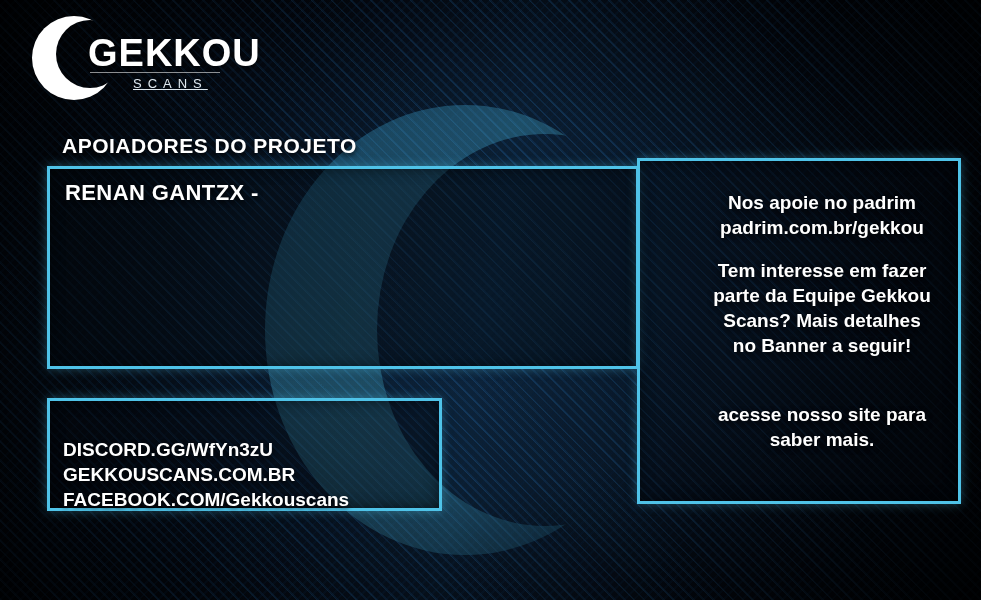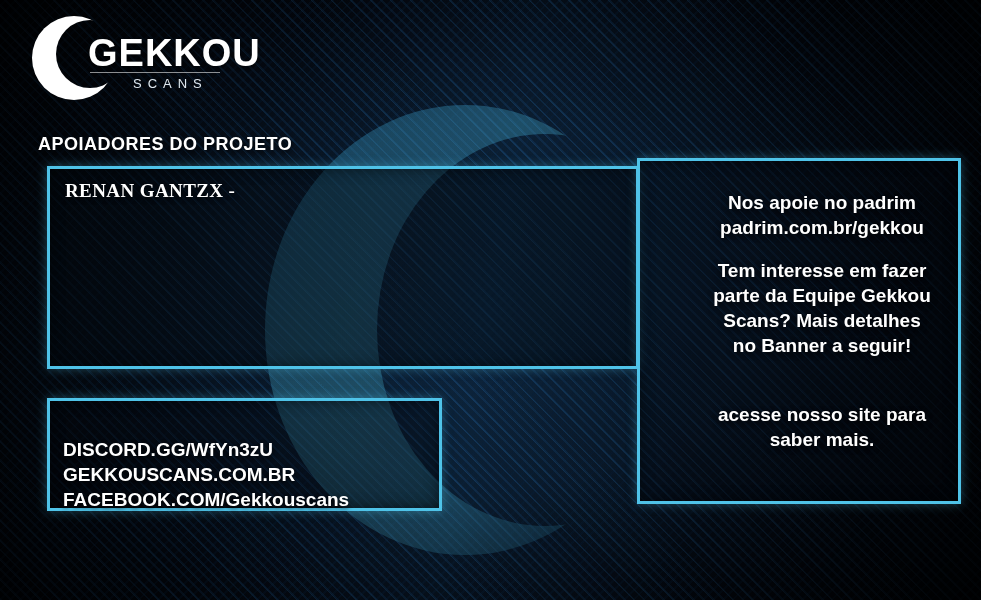--- a/index.html
+++ b/index.html
@@ -89,37 +89,38 @@
     text-shadow: 0 2px 6px rgba(0,0,0,0.8);
   }
   .logo-sub {
     position: absolute;
     left: 105px;
     top: 66px;
     color: #dfe8ef;
     font-size: 13px;
     letter-spacing: 6px;
     font-weight: normal;
+    text-decoration: underline;
   }
   .logo-rule {
     position: absolute;
     left: 62px;
     top: 62px;
     width: 130px;
     height: 1px;
     background: rgba(255,255,255,0.55);
   }
 
   
   .section-title {
     position: absolute;
-    left: 38px;
+    left: 62px;
     top: 134px;
     color: #ffffff;
-    font-size: 18px;
+    font-size: 21px;
     font-weight: bold;
     letter-spacing: 0.5px;
     text-shadow: 0 2px 5px rgba(0,0,0,0.9);
   }
 
   .box {
     position: absolute;
     border: 3px solid #4fc3e8;
     box-shadow: 0 0 10px rgba(79,195,232,0.35), inset 0 0 14px rgba(0,0,0,0.55);
     background: rgba(2,6,12,0.42);
@@ -143,25 +144,24 @@
     width: 318px;
     height: 340px;
     background: rgba(2,6,12,0.30);
   }
 
   .supporter-name {
     position: absolute;
     left: 65px;
     top: 180px;
     color: #ffffff;
-    font-size: 19px;
+    font-size: 22px;
     font-weight: bold;
     letter-spacing: 0.4px;
     text-shadow: 0 2px 5px rgba(0,0,0,0.9);
-    font-family: Liberation Serif, serif;
   }
 
   .links {
     position: absolute;
     left: 63px;
     top: 413px;
     color: #ffffff;
     font-size: 19px;
     font-weight: bold;
     line-height: 25px;

